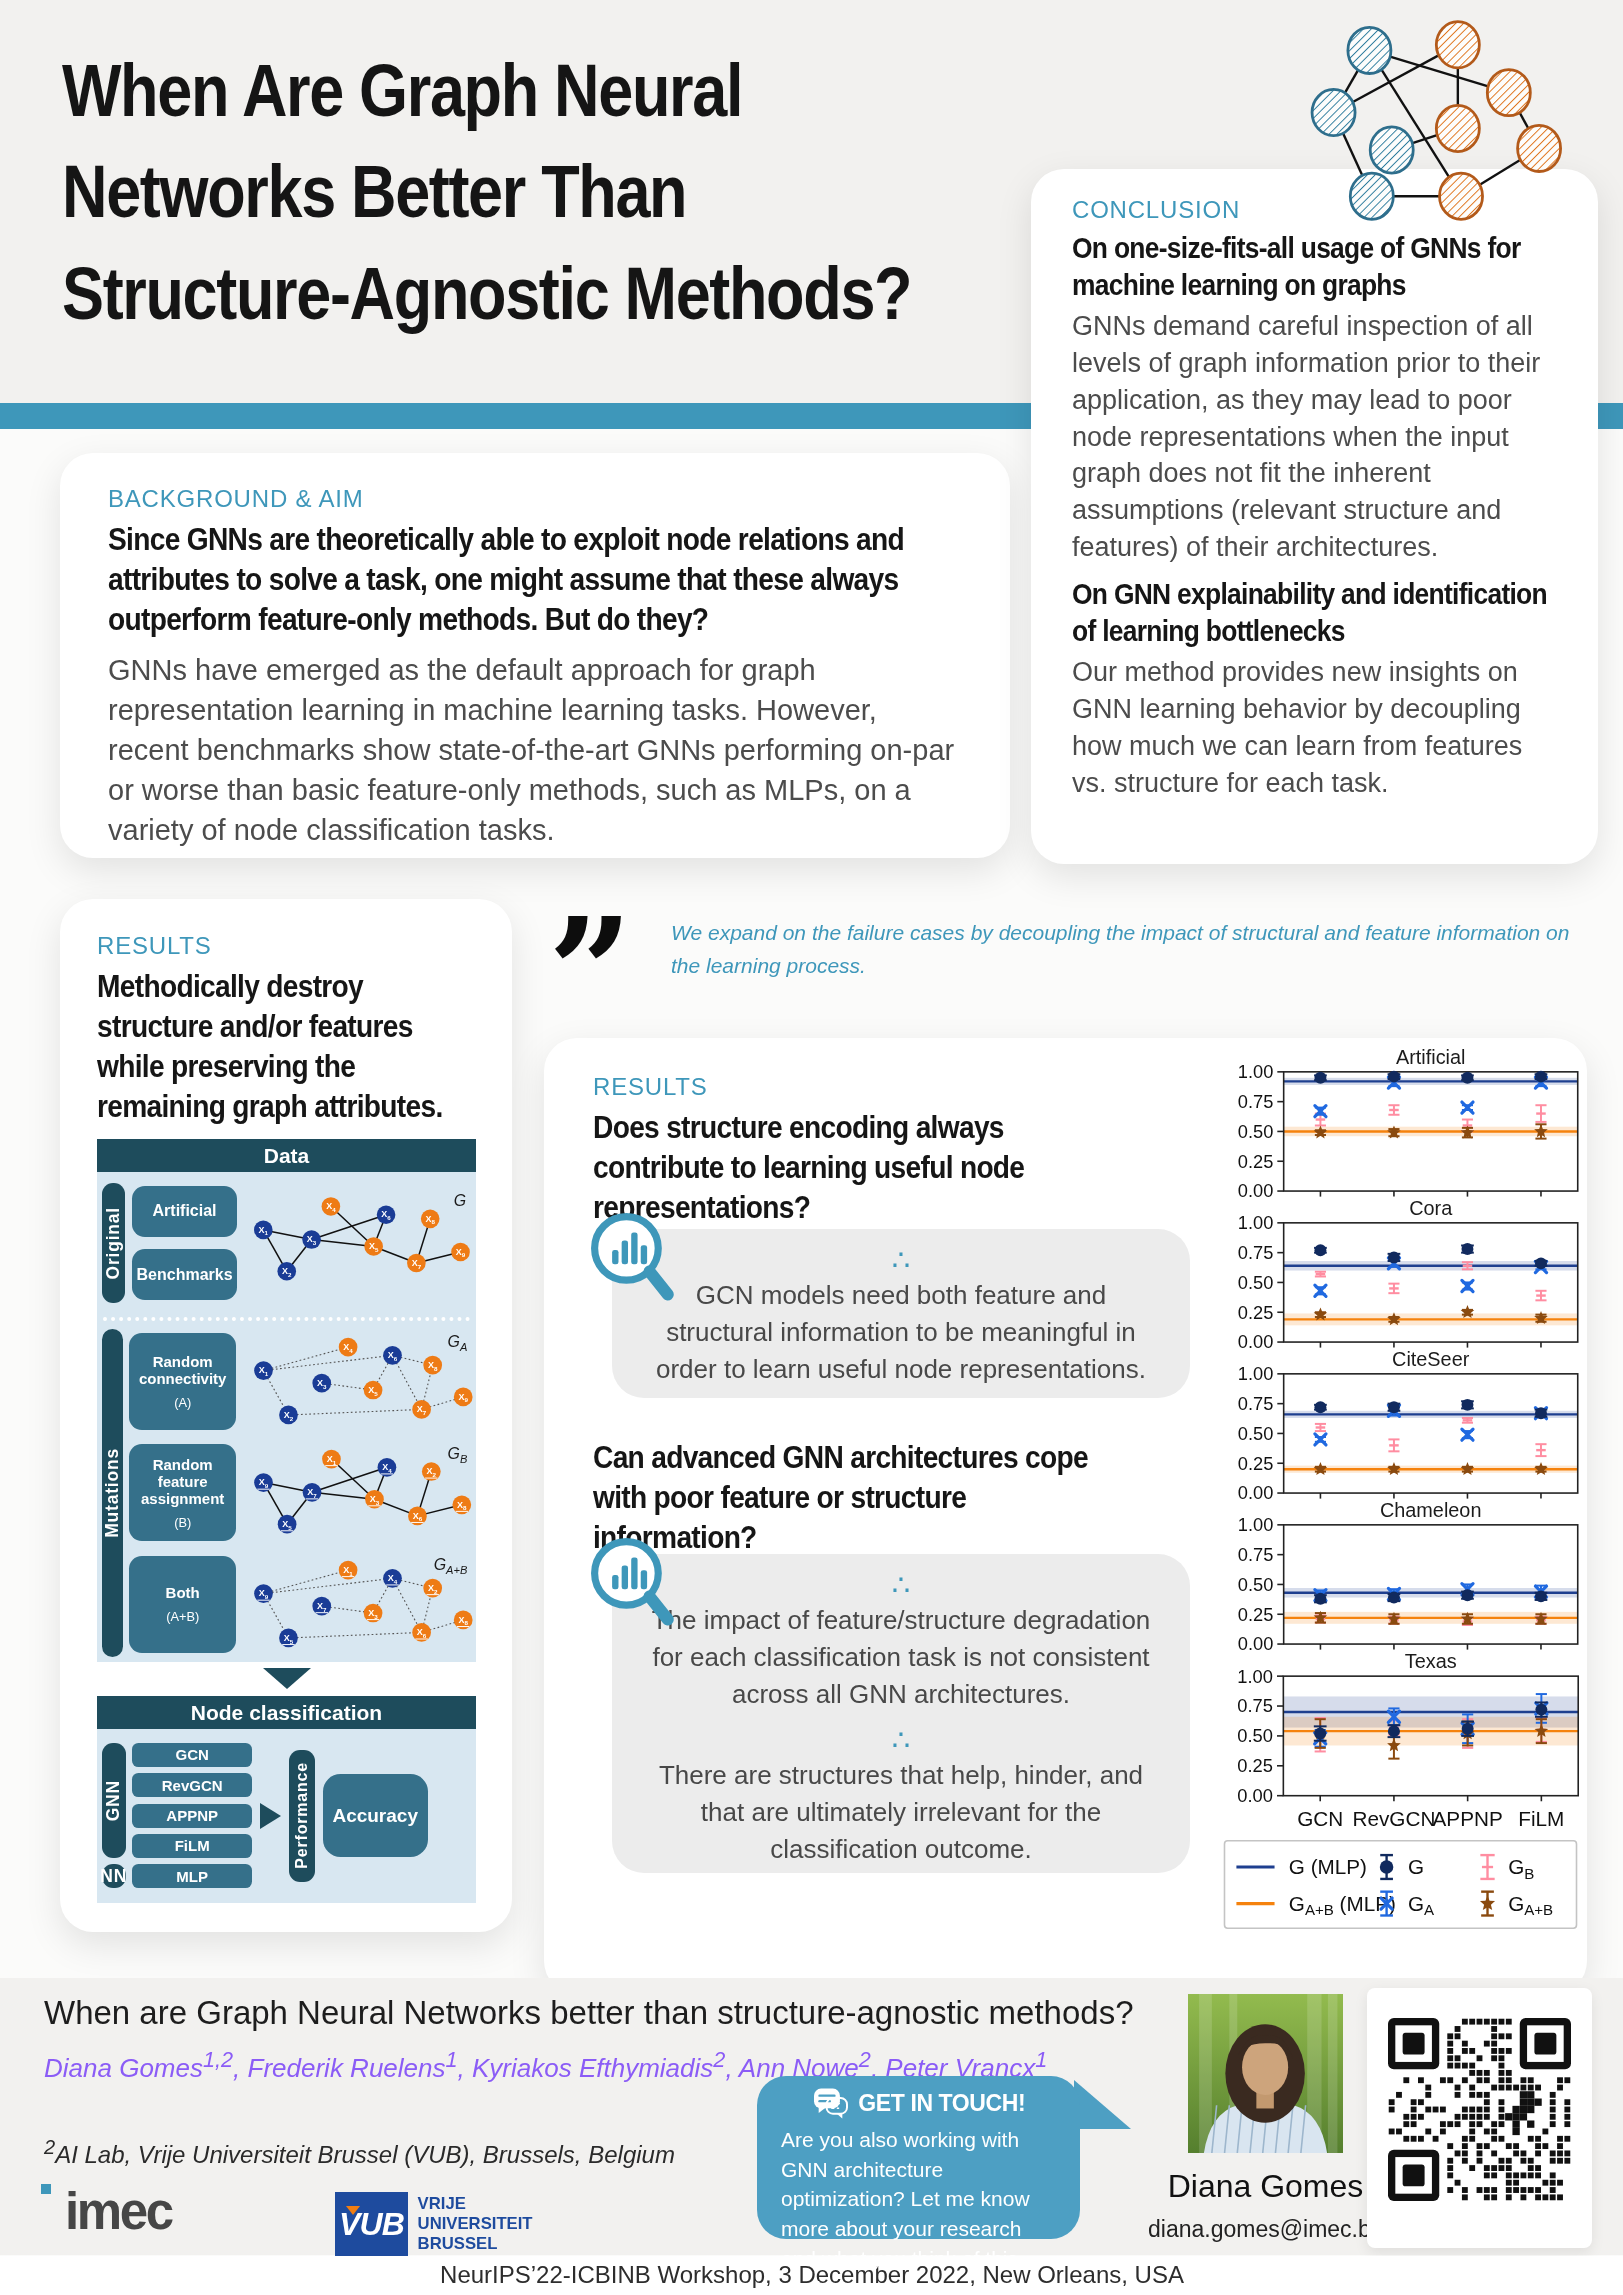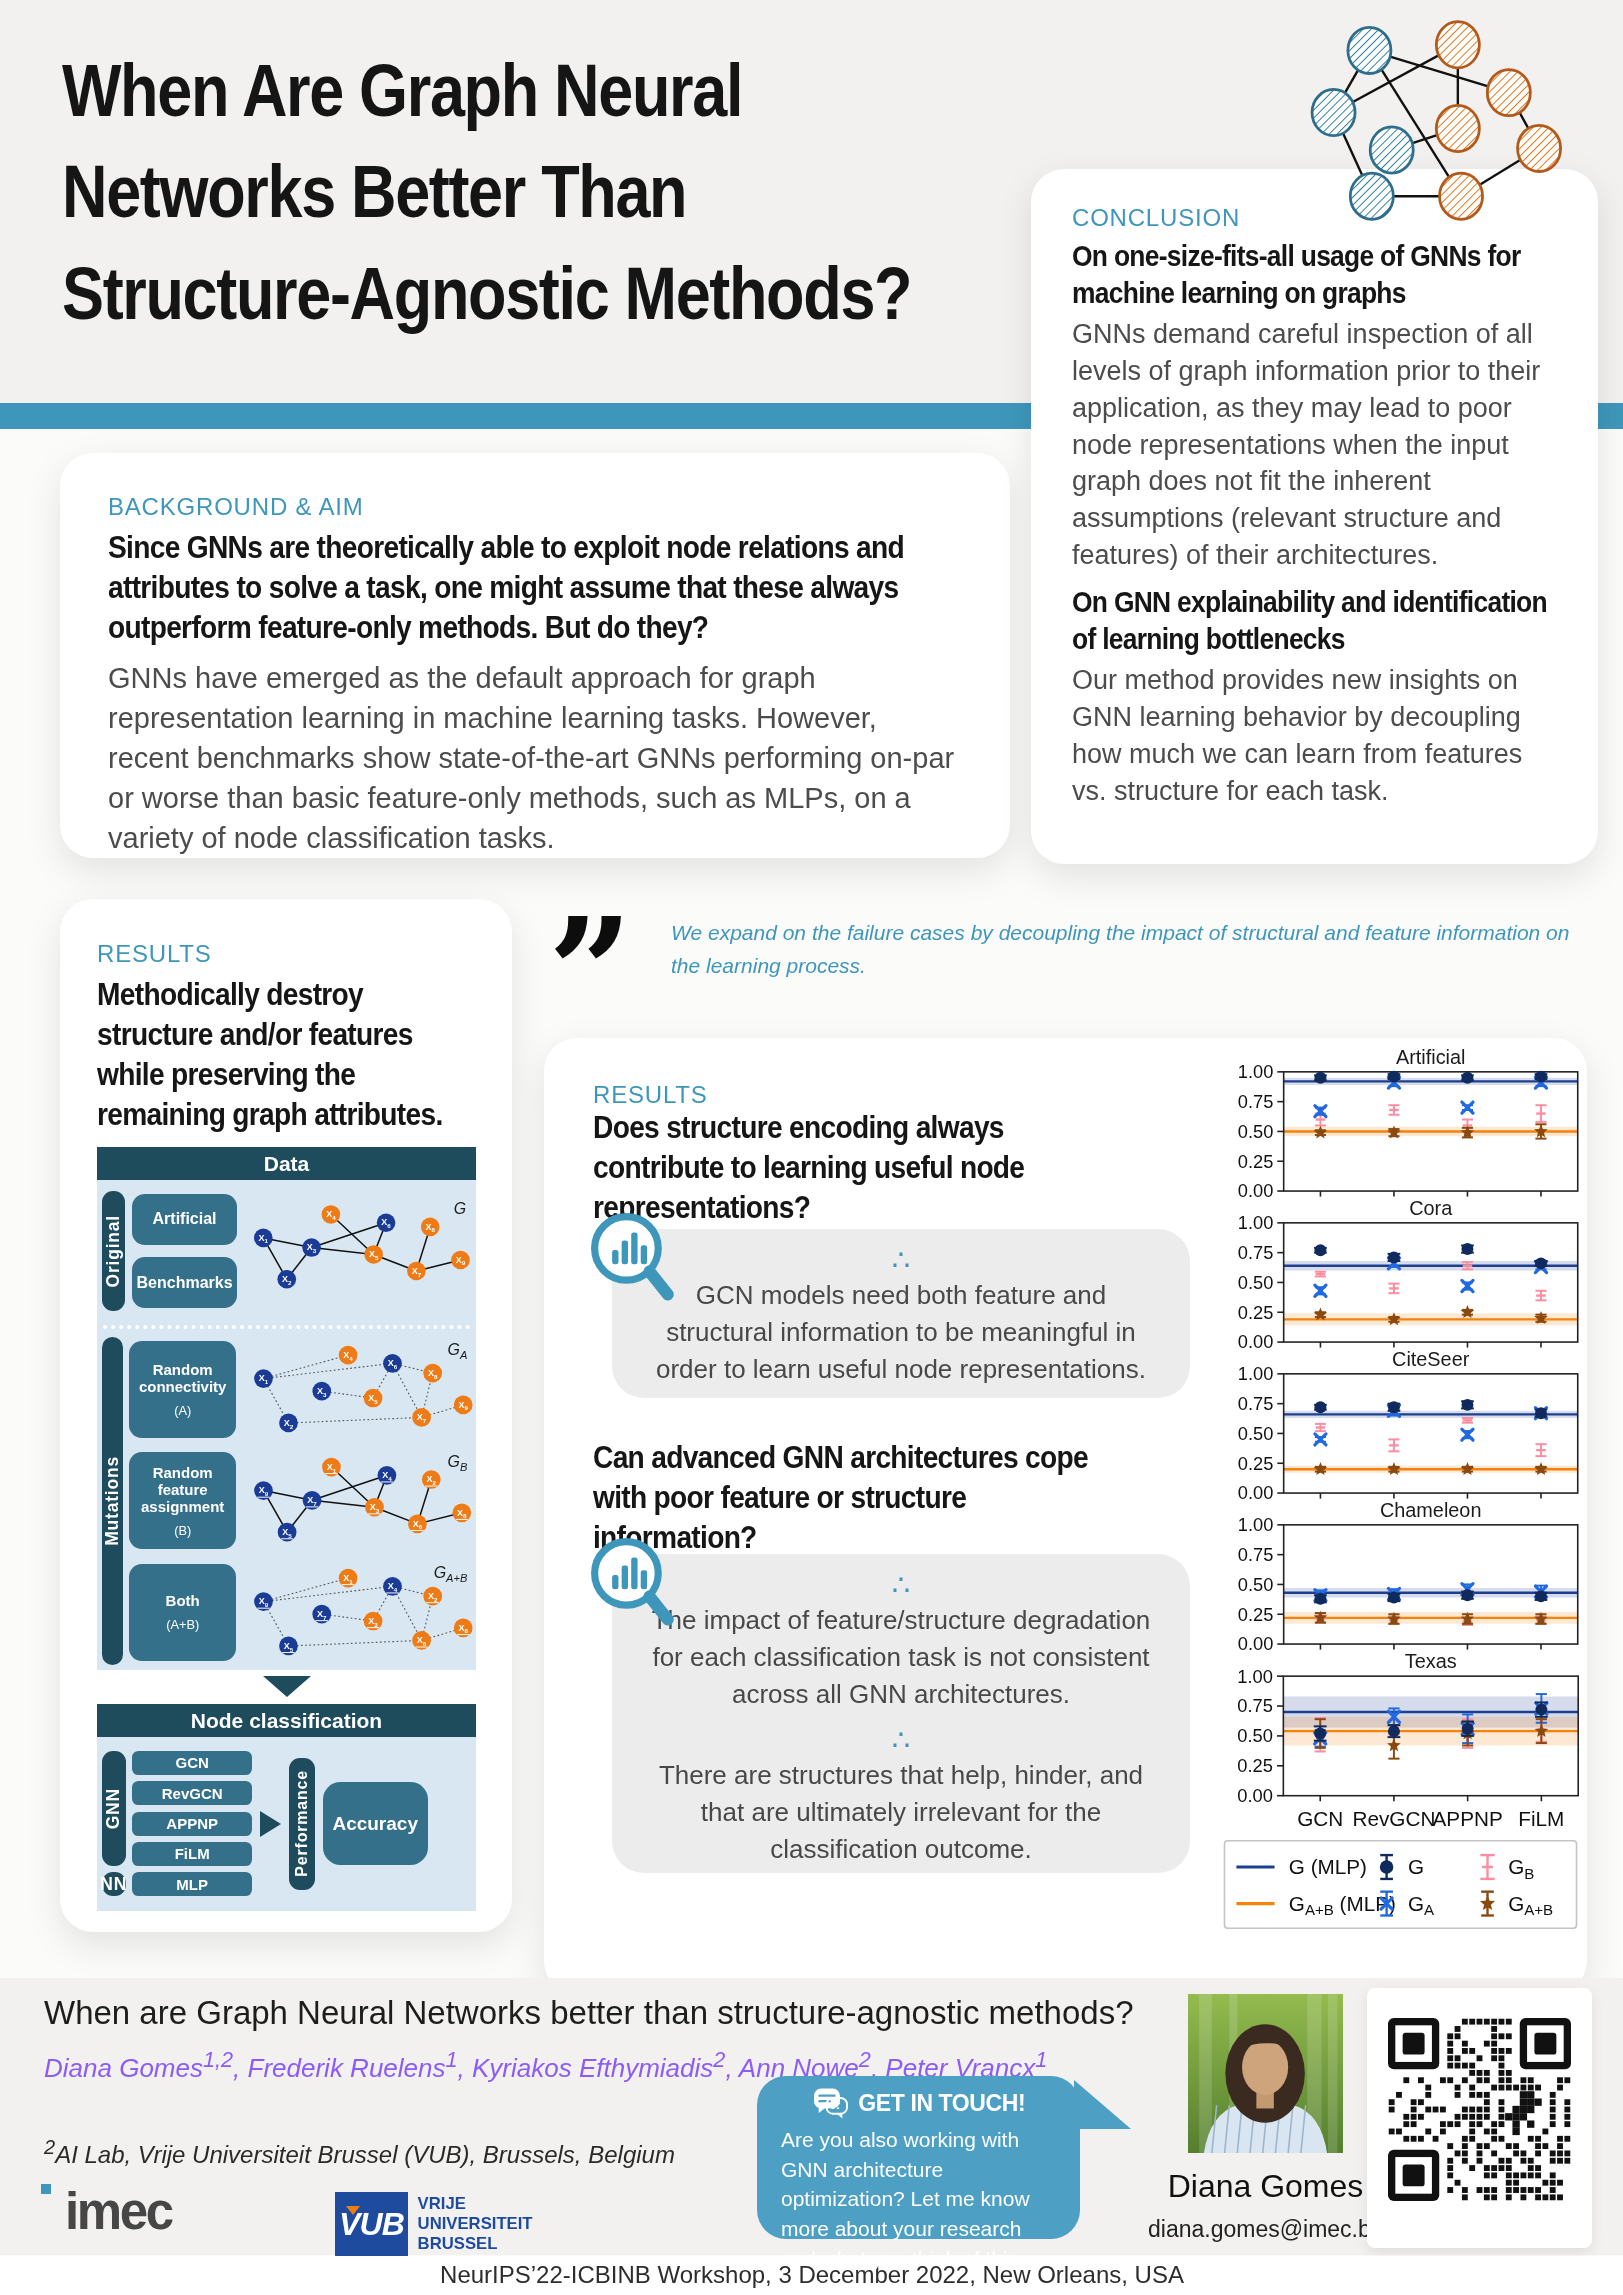--- a/index.html
+++ b/index.html
@@ -13,21 +13,21 @@
   .title-line { font-size:75px; font-weight:800; color:#151515; letter-spacing:-1.6px; line-height:1.35; }
 
   .sketch { position:absolute; right:12.8px; top:4.8px; z-index:5; }
 
   .card { position:absolute; background:#fff; border-radius:33px; box-shadow:0 12.8px 36px rgba(0,0,0,.10); }
   .card-conclusion { left:1031px; top:169px; width:567px; height:695px; padding:27px 41px; z-index:2; }
   .card-background { left:60px; top:453px; width:950px; height:405px; padding:32px 48px; }
   .card-methods   { left:60px; top:899px; width:452px; height:1033px; padding:33px 37px; }
   .card-results   { left:544px; top:1038px; width:1043px; height:956px; }
 
-  .sec-label { font-size:24px; color:#3e97ba; letter-spacing:0.8px; margin-bottom:6.4px;margin-top:8px; }
+  .sec-label { font-size:24px; color:#3e97ba; letter-spacing:0.8px; margin-bottom:6.4px; }
   .hd { font-weight:800; color:#161616; letter-spacing:-0.8px; transform:scaleX(.88); transform-origin:0 0; width:113.5%; }
   .hd38 { font-size:30px; line-height:1.22; }
   .hd40 { font-size:32px; line-height:1.25; }
   .body-txt { color:#4c4c4c; }
 
   .card-conclusion .body-txt { font-size:27px; line-height:1.36; margin:4.8px 0 11px; }
   .card-background .body-txt { font-size:29px; line-height:1.38; margin-top:11px; }
 
   
   .diagram { margin-top:12.8px; width:379px; }

